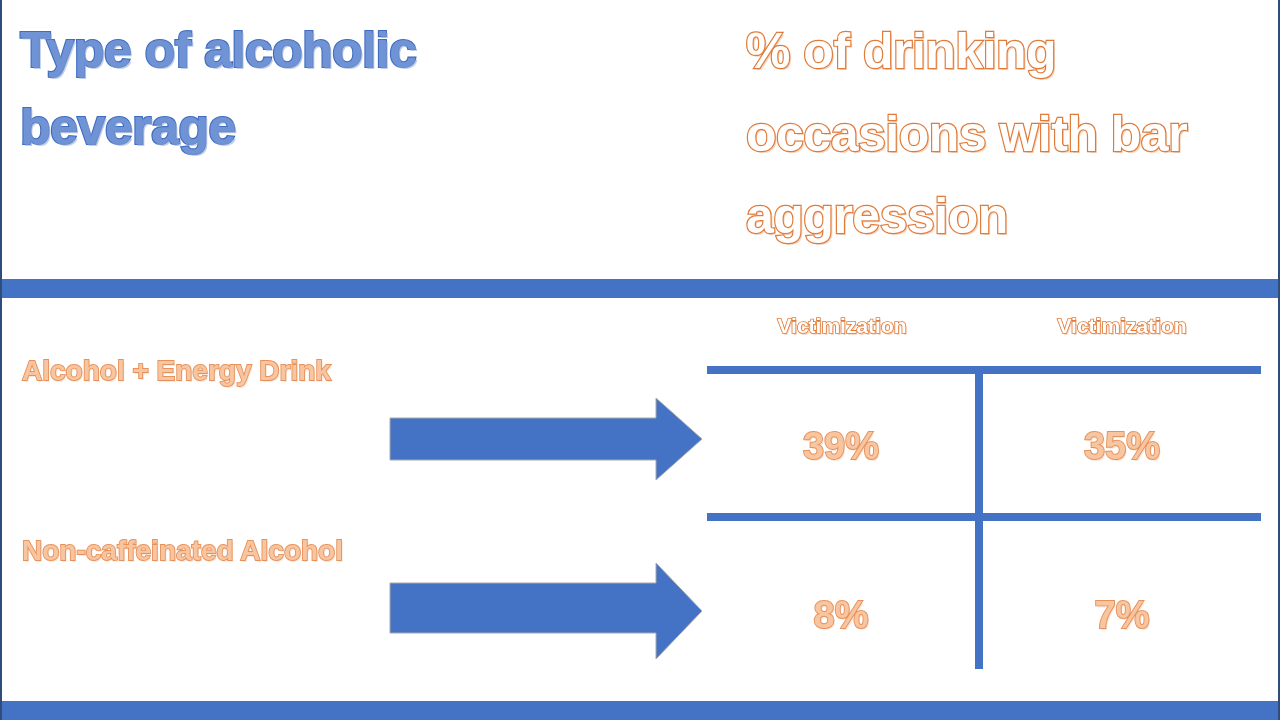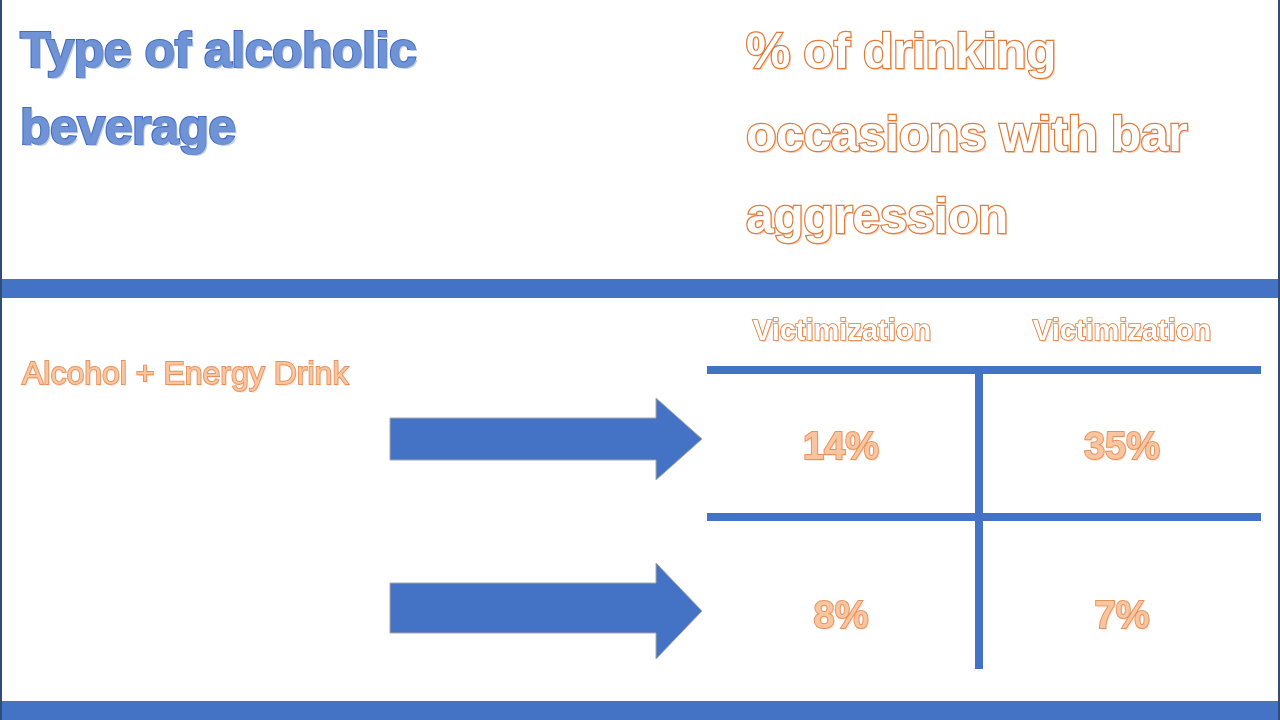--- a/index.html
+++ b/index.html
@@ -87,21 +87,21 @@
     top: 298px;
     width: 1280px;
     height: 403px;
     background: #ffffff;
   }
 
   
   .col-head {
     position: absolute;
     top: 314px;
-    font-size: 29px;
+    font-size: 21px;
     font-weight: bold;
     color: #ffffff;
     -webkit-text-stroke: 1.7px #e07b39;
     paint-order: stroke fill;
     text-shadow: 1.5px 1.5px 0 rgba(224,123,57,0.28);
     text-align: center;
     white-space: nowrap;
   }
   .col-head.c1 { left: 705px; width: 270px; }
   .col-head.c2 { left: 981px; width: 278px; }
@@ -124,22 +124,22 @@
     width: 8px;
     height: 303px;
     background: #4472c4;
   }
 
   
   .row-label {
     position: absolute;
     left: 20px;
     width: 400px;
-    font-size: 32px;
-    font-weight: normal;
+    font-size: 28px;
+    font-weight: bold;
     line-height: 1.33;
     color: #f7c6a0;
     -webkit-text-stroke: 1.8px #e8915a;
     paint-order: stroke fill;
     text-shadow: 1.5px 1.5px 0 rgba(232,145,90,0.20);
   }
   .row-label.rl1 { top: 352px; }
   .row-label.rl2 { top: 532px; }
 
   
@@ -191,23 +191,24 @@
   <div class="rule-v"></div>
 
   <div class="row-label rl1">Alcohol + Energy Drink</div>
 
   <div class="arrow a1">
     <svg viewBox="0 0 316 86" width="316" height="86" preserveAspectRatio="none">
       <polygon points="2,22 268,22 268,2 314,43 268,84 268,64 2,64" fill="#4472c4" stroke="#a8a8a8" stroke-width="1"></polygon>
     </svg>
   </div>
 
-  <div class="value v-r1c1">14%</div>
+  <div class="value v-r1c1">39%</div>
   <div class="value v-r1c2">35%</div>
 
+  <div class="row-label rl2">Non-caffeinated Alcohol</div>
 
   <div class="arrow a2">
     <svg viewBox="0 0 316 100" width="316" height="100" preserveAspectRatio="none">
       <polygon points="2,22 268,22 268,2 314,50 268,98 268,72 2,72" fill="#4472c4" stroke="#a8a8a8" stroke-width="1"></polygon>
     </svg>
   </div>
 
   <div class="value v-r2c1">8%</div>
   <div class="value v-r2c2">7%</div>
 

